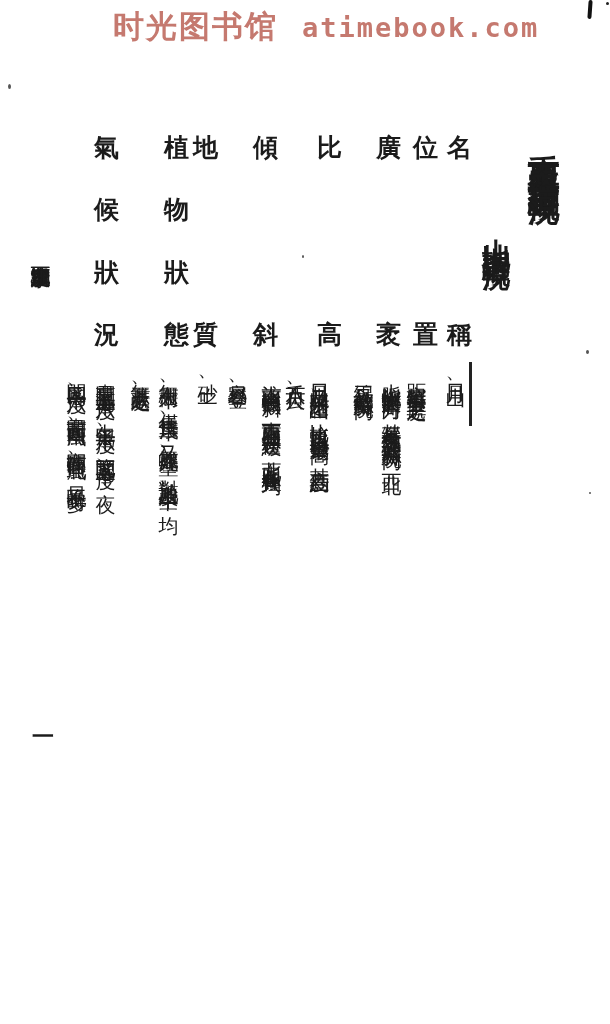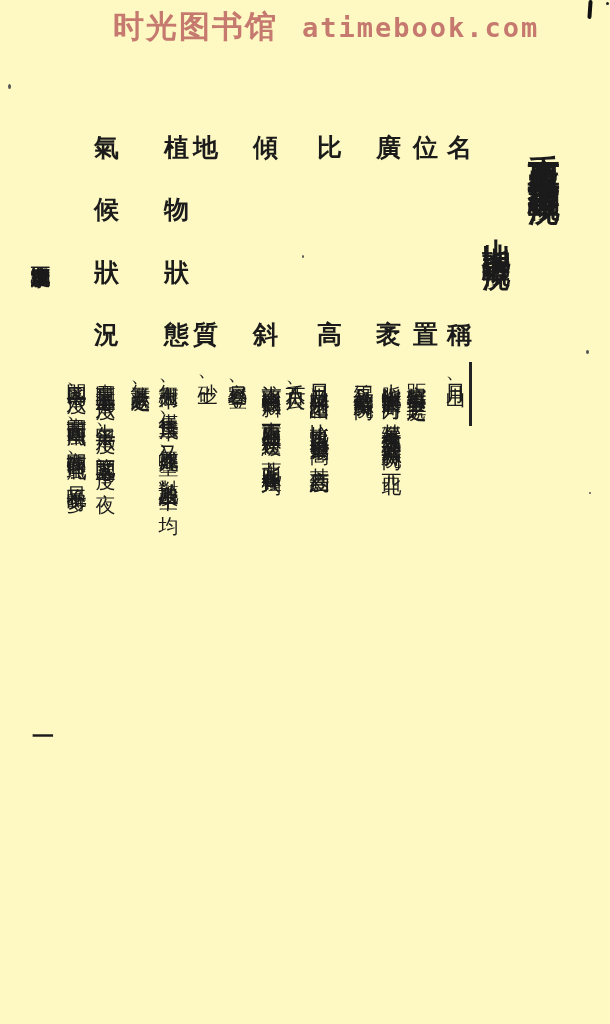--- a/index.html
+++ b/index.html
@@ -73,21 +73,21 @@
   .ink-dot { position: absolute; background: #555; border-radius: 50%; }
   .dot-a { left: 606px; top: 2px;  width: 3px; height: 3px; background:#222; }
   .dot-b { left: 586px; top: 350px; width: 3px; height: 4px; }
   .dot-c { left: 302px; top: 255px; width: 2px; height: 3px; }
   .dot-d { left: 8px;   top: 84px;  width: 3px; height: 5px; }
   .dot-e { left: 589px; top: 492px; width: 2px; height: 2px; }
 </style>
 </head>
 <body>
 
-<div id="page" style="background: #fef9c3; color: rgb(27, 27, 27);">
+<div id="page" style="background: #ffffff; color: rgb(27, 27, 27);">
 
   <div class="watermark" style="color: rgb(197, 121, 111);">
     <span class="wm-cjk">时光图书馆</span>
     <span class="wm-latin">atimebook.com</span>
   </div>
 
   <div class="ink-blot"></div>
   <div class="ink-dot dot-a"></div>
   <div class="ink-dot dot-b"></div>
   <div class="ink-dot dot-c"></div>

